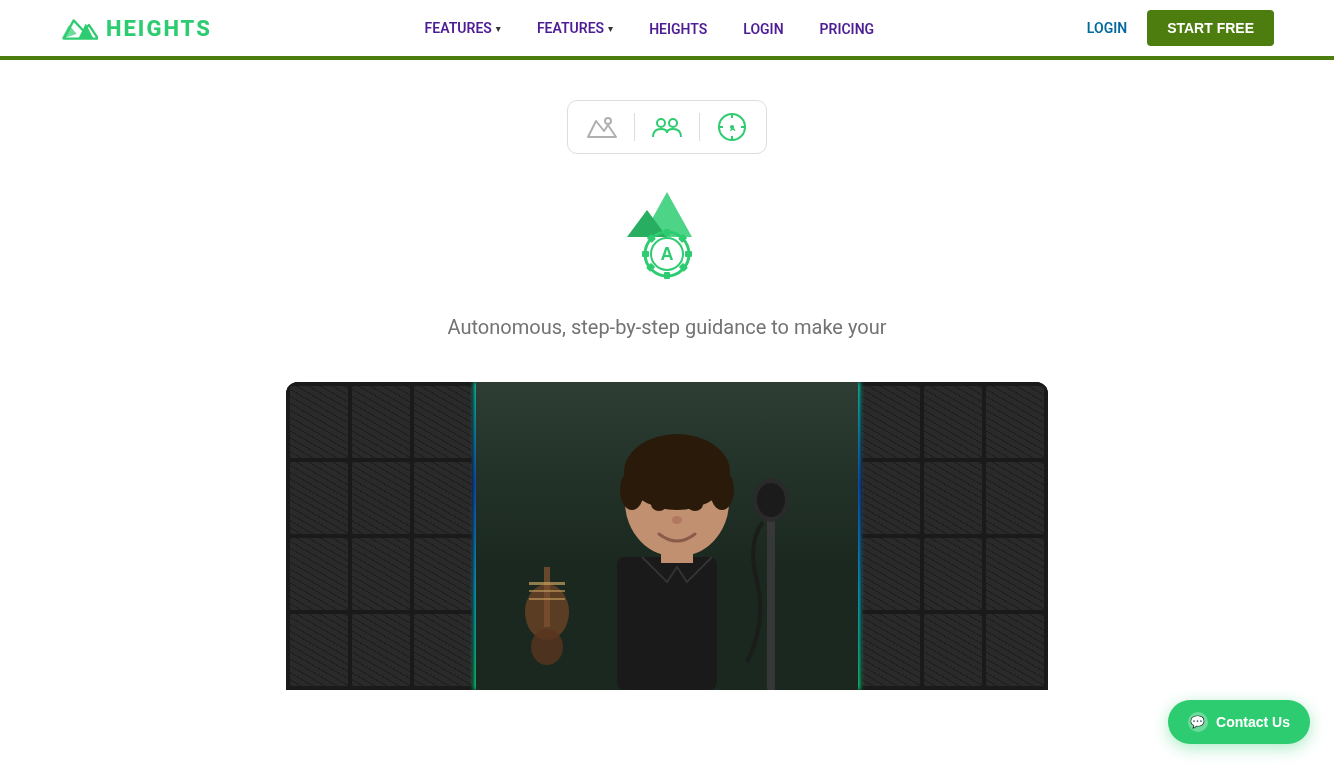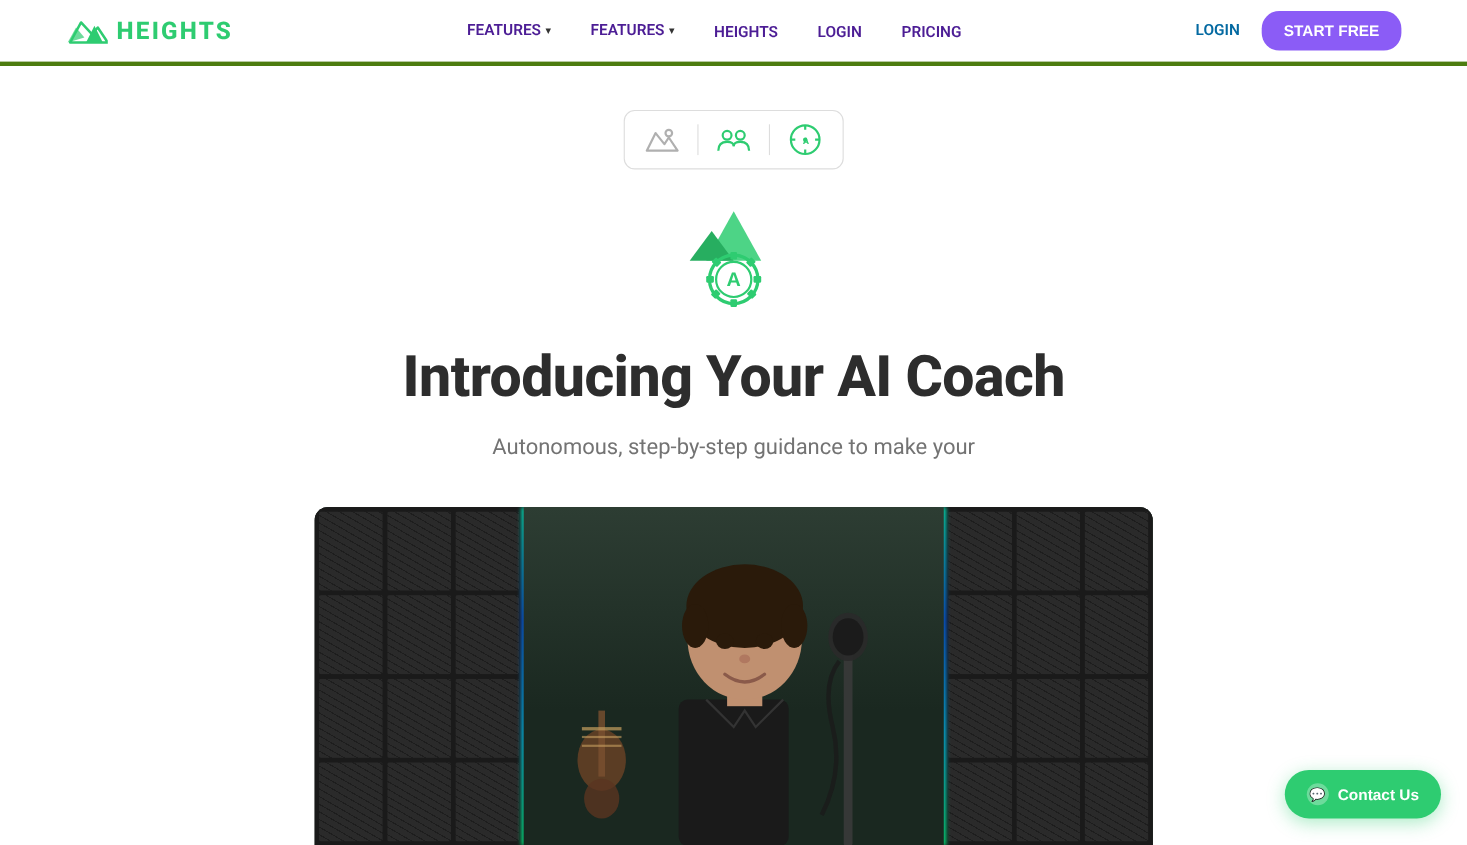--- a/index.html
+++ b/index.html
@@ -83,24 +83,24 @@
 
     .login-btn {
       font-size: 14px;
       font-weight: 600;
       color: #0369a1;
       text-decoration: none;
       cursor: pointer;
     }
 
     .start-free-btn {
-      background: #8b5cf6;
+      background: #4d7c0f;
       color: #fff;
       border: none;
-      border-radius: 16px;
+      border-radius: 4px;
       padding: 10px 20px;
       font-size: 14px;
       font-weight: 700;
       cursor: pointer;
     }
 
     
     .hero {
       display: flex;
       flex-direction: column;
@@ -347,21 +347,20 @@
       <rect x="73" y="69" width="7" height="6" rx="1" fill="#2ecc71"></rect>
       <rect x="36" y="53" width="6" height="7" rx="1" fill="#2ecc71" transform="rotate(-45 39 56)"></rect>
       <rect x="68" y="53" width="6" height="7" rx="1" fill="#2ecc71" transform="rotate(45 71 56)"></rect>
       <rect x="36" y="82" width="6" height="7" rx="1" fill="#2ecc71" transform="rotate(45 39 85)"></rect>
       <rect x="68" y="82" width="6" height="7" rx="1" fill="#2ecc71" transform="rotate(-45 71 85)"></rect>
 
       <text x="55" y="78" font-size="18" font-weight="bold" fill="#2ecc71" text-anchor="middle" font-family="sans-serif">A</text>
     </svg>
   </div>
 
-  <h1 class="hero-title">Introducing Your AI Coach</h1>
 
   <p class="hero-subtitle">
     <span>Autonomous, step-by-step guidance to make your</span><br>
   </p>
 
   <div class="video-realistic">
     <div class="vid-scene">
 
       <div class="wall-tiles left">
         <div class="tile"></div>

